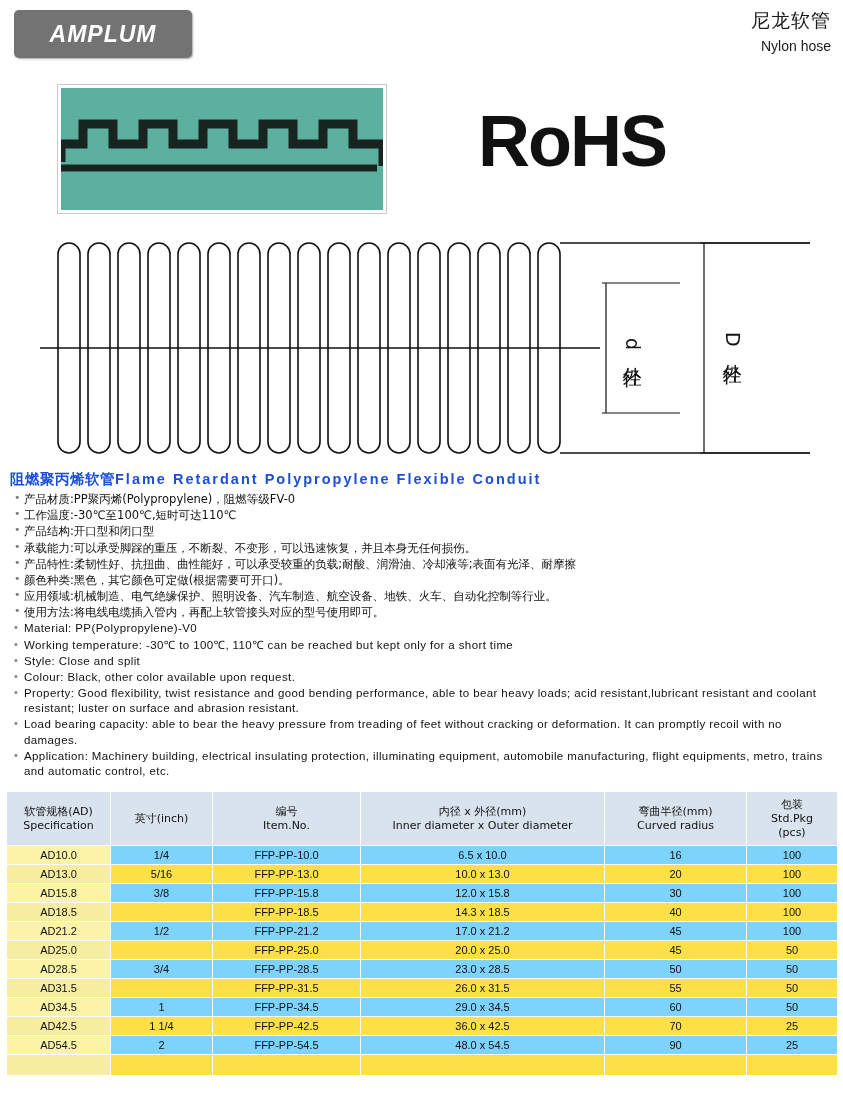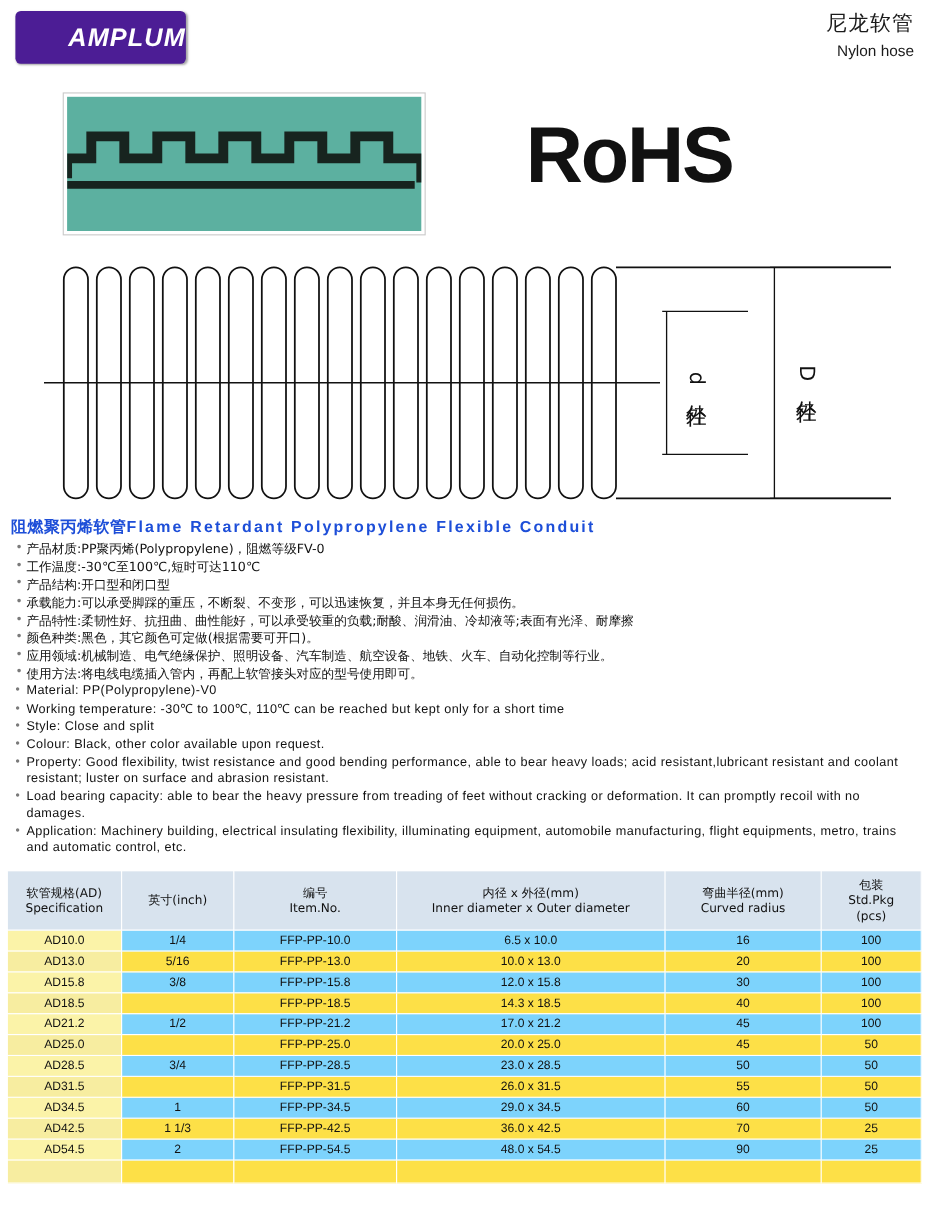--- a/index.html
+++ b/index.html
@@ -17,28 +17,28 @@
   }
   
   .header {
     position: relative;
     height: 70px;
   }
   .logo-box {
     position: absolute;
     left: 14px;
     top: 10px;
-    width: 155px;
+    width: 178px;
     height: 48px;
-    background: #4c1d95;
+    background: #737373;
     border-radius: 5px;
     box-shadow: 1px 1px 2px rgba(0,0,0,0.35);
     display: flex;
     align-items: center;
-    justify-content: flex-end;
+    justify-content: center;
   }
   .logo-text {
     color: #ffffff;
     font-size: 23px;
     font-weight: bold;
     font-style: italic;
     letter-spacing: 1px;
     font-family: "Liberation Sans", sans-serif;
   }
   .header-title {
@@ -293,21 +293,21 @@
     <li>使用方法:将电线电缆插入管内，再配上软管接头对应的型号使用即可。</li>
   </ul>
 
   <ul class="bullets en-list">
     <li>Material: PP(Polypropylene)-V0</li>
     <li>Working temperature: -30℃ to 100℃, 110℃ can be reached but kept only for a short time</li>
     <li>Style: Close and split</li>
     <li>Colour: Black, other color available upon request.</li>
     <li>Property: Good flexibility, twist resistance and good bending performance, able to bear heavy loads; acid resistant,lubricant resistant and coolant resistant; luster on surface and abrasion resistant.</li>
     <li>Load bearing capacity: able to bear the heavy pressure from treading of feet without cracking or deformation. It can promptly recoil with no damages.</li>
-    <li>Application: Machinery building, electrical insulating flexibility, illuminating equipment, automobile manufacturing, flight equipments, metro, trains and automatic control, etc.</li>
+    <li>Application: Machinery building, electrical insulating protection, illuminating equipment, automobile manufacturing, flight equipments, metro, trains and automatic control, etc.</li>
   </ul>
 </div>
 
 <div class="table-wrap">
   <table class="spec-table">
     <colgroup>
       <col style="width:104px">
       <col style="width:102px">
       <col style="width:148px">
       <col style="width:244px">
@@ -392,21 +392,21 @@
         <tr class="odd">
           <td class="col-spec">AD34.5</td>
           <td>1</td>
           <td>FFP-PP-34.5</td>
           <td>29.0 x 34.5</td>
           <td>60</td>
           <td>50</td>
         </tr>
         <tr class="even">
           <td class="col-spec">AD42.5</td>
-          <td>1 1/3</td>
+          <td>1 1/4</td>
           <td>FFP-PP-42.5</td>
           <td>36.0 x 42.5</td>
           <td>70</td>
           <td>25</td>
         </tr>
         <tr class="odd">
           <td class="col-spec">AD54.5</td>
           <td>2</td>
           <td>FFP-PP-54.5</td>
           <td>48.0 x 54.5</td>

